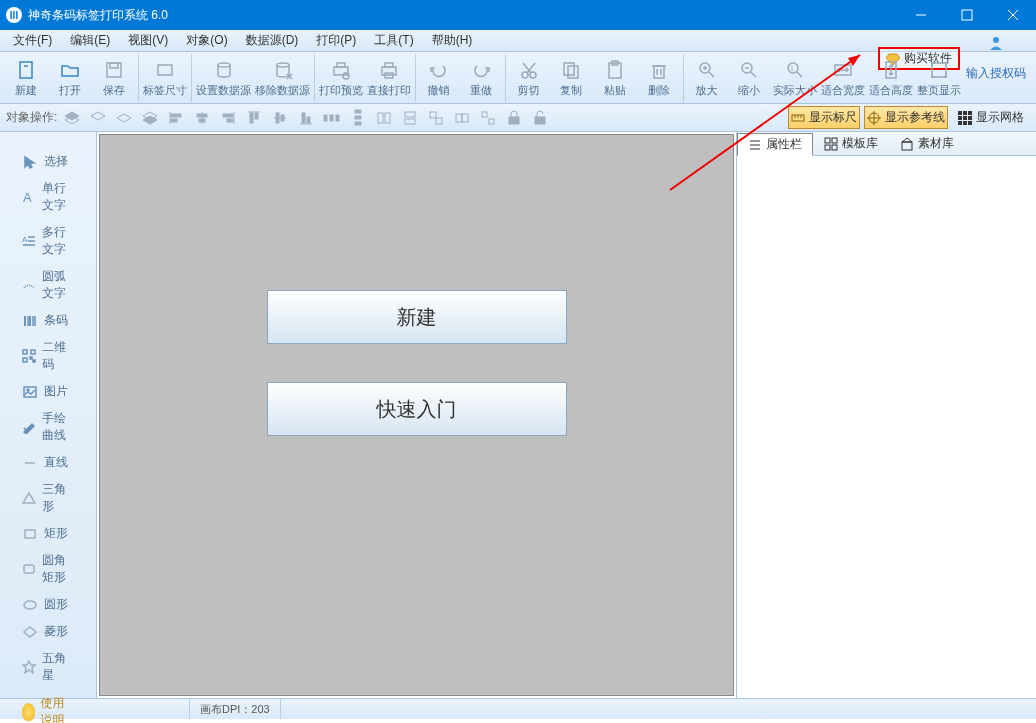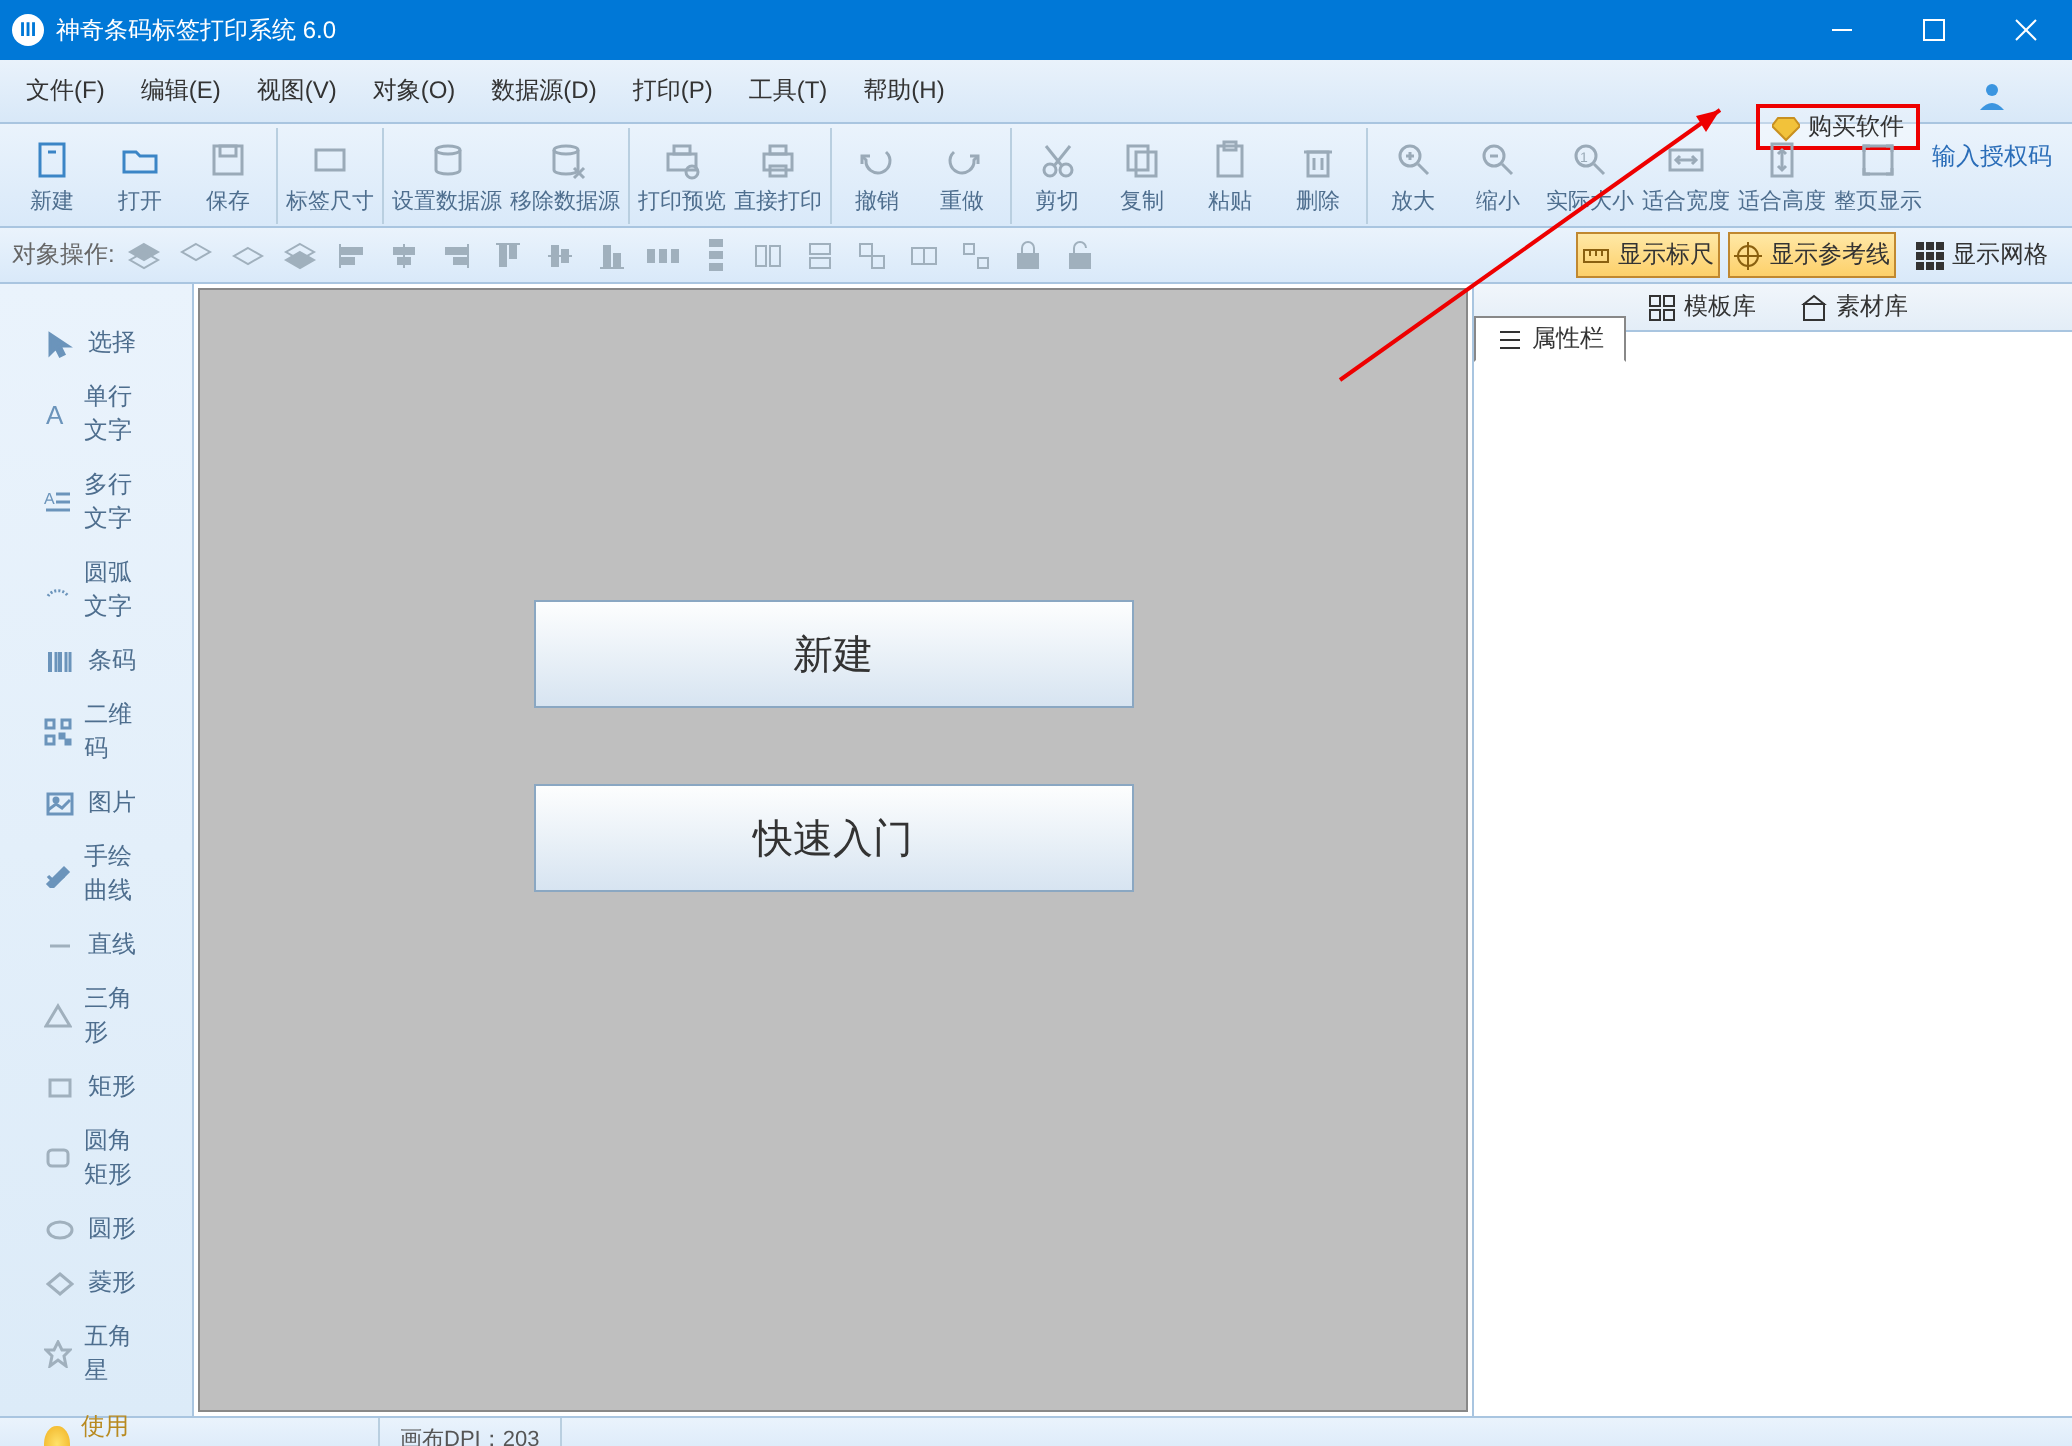--- a/index.html
+++ b/index.html
@@ -4,21 +4,21 @@
 <style>
 * { box-sizing: border-box; margin: 0; padding: 0; font-family: "Microsoft YaHei", sans-serif; }
 body { width: 1036px; height: 723px; overflow: hidden; background: #fff; position: relative; }
 
 .titlebar { height: 30px; background: #0078d7; color: #fff; display: flex; align-items: center; padding-left: 6px; font-size: 12px; }
 .titlebar .ticon { width: 16px; height: 16px; border-radius: 50%; background: #fff; color: #0078d7; font-size: 10px; display: flex; align-items: center; justify-content: center; margin-right: 6px; font-weight: bold; text-align: right; }
 .titlebar .winbtns { margin-left: auto; display: flex; }
 .titlebar .winbtn { width: 46px; height: 30px; display: flex; align-items: center; justify-content: center; }
 .titlebar .winbtn svg { stroke: #fff; fill: none; stroke-width: 1; }
 
-.menubar { height: 32px; background: linear-gradient(#e9f2fb, #d8e8f8); border-bottom: 1px solid #a9c5e0; display: flex; align-items: center; font-size: 12px; color: #333; padding: 0 4px; }
+.menubar { height: 22px; background: linear-gradient(#e9f2fb, #d8e8f8); border-bottom: 1px solid #a9c5e0; display: flex; align-items: center; font-size: 12px; color: #333; padding: 0 4px; }
 .menubar .mitem { padding: 0 9px; height: 100%; display: flex; align-items: center; }
 .menubar .right { margin-left: auto; display: flex; align-items: center; gap: 6px; padding-right: 6px; margin-top: 36px; }
 .buy-box { border: 2px solid #e00; padding: 1px 6px; display: flex; align-items: center; gap: 4px; background: rgba(255,255,255,0.3); }
 .diamond { width: 14px; height: 14px; }
 .auth { display: flex; align-items: center; gap: 14px; color: #2a6db8; flex-direction: column; }
 
 .toolbar { height: 52px; background: linear-gradient(#eaf3fc, #d9e9f9); border-bottom: 1px solid #a9c5e0; display: flex; align-items: center; padding: 2px 4px; }
 .tbtn { display: flex; flex-direction: column; align-items: center; justify-content: center; min-width: 44px; height: 48px; font-size: 11px; color: #4e6e8e; gap: 1px; padding: 0 2px; }
 .tbtn.sep { border-left: 1px solid #b9cfe0; margin-left: 2px; padding-left: 4px; }
 .tico { width: 24px; height: 24px; display: flex; align-items: center; justify-content: center; }
@@ -45,21 +45,21 @@
 .bulb-ico { width: 18px; height: 18px; background: radial-gradient(#ffe26b, #f0b020); border-radius: 50% 50% 45% 45%; }
 
 .canvas-area { flex: 1; background: #bfbfbf; position: relative; border: 1px solid #888; margin: 2px; }
 .center-btns { position: absolute; top: 155px; left: 50%; transform: translateX(-50%); display: flex; flex-direction: column; gap: 38px; }
 .big-btn { width: 300px; height: 54px; background: linear-gradient(#fdfefe, #d7e4f1); border: 1px solid #8aa7c2; display: flex; align-items: center; justify-content: center; font-size: 20px; color: #333; }
 .arrow-line { position: absolute; top: 0; left: 0; pointer-events: none; }
 
 .rightpanel { width: 300px; background: #fff; border-left: 1px solid #a9c5e0; }
 .rtabs { display: flex; height: 24px; background: linear-gradient(#f1f6fb, #e3edf7); border-bottom: 1px solid #a9c5e0; }
 .rtab { display: flex; align-items: center; gap: 4px; padding: 0 10px; font-size: 12px; color: #333; border: 1px solid transparent; }
-.rtab.active { background: #fff; border: 1px solid #888; border-bottom-color: #fff; position: relative; top: 16px; }
+.rtab.active { background: #fff; border: 1px solid #888; border-bottom-color: #fff; position: relative; top: 1px; }
 .rtab-ico { width: 14px; height: 14px; }
 
 .statusbar { height: 21px; background: linear-gradient(#eaf3fc, #d9e9f9); border-top: 1px solid #a9c5e0; display: flex; align-items: center; font-size: 11px; color: #555; }
 .statusbar .cell { padding: 0 10px; border-right: 1px solid #b9cfe0; height: 100%; display: flex; align-items: center; text-align: center; }
 .statusbar .cell:first-child { width: 190px; }
 </style>
 </head>
 <body>
 
 <div class="titlebar">

